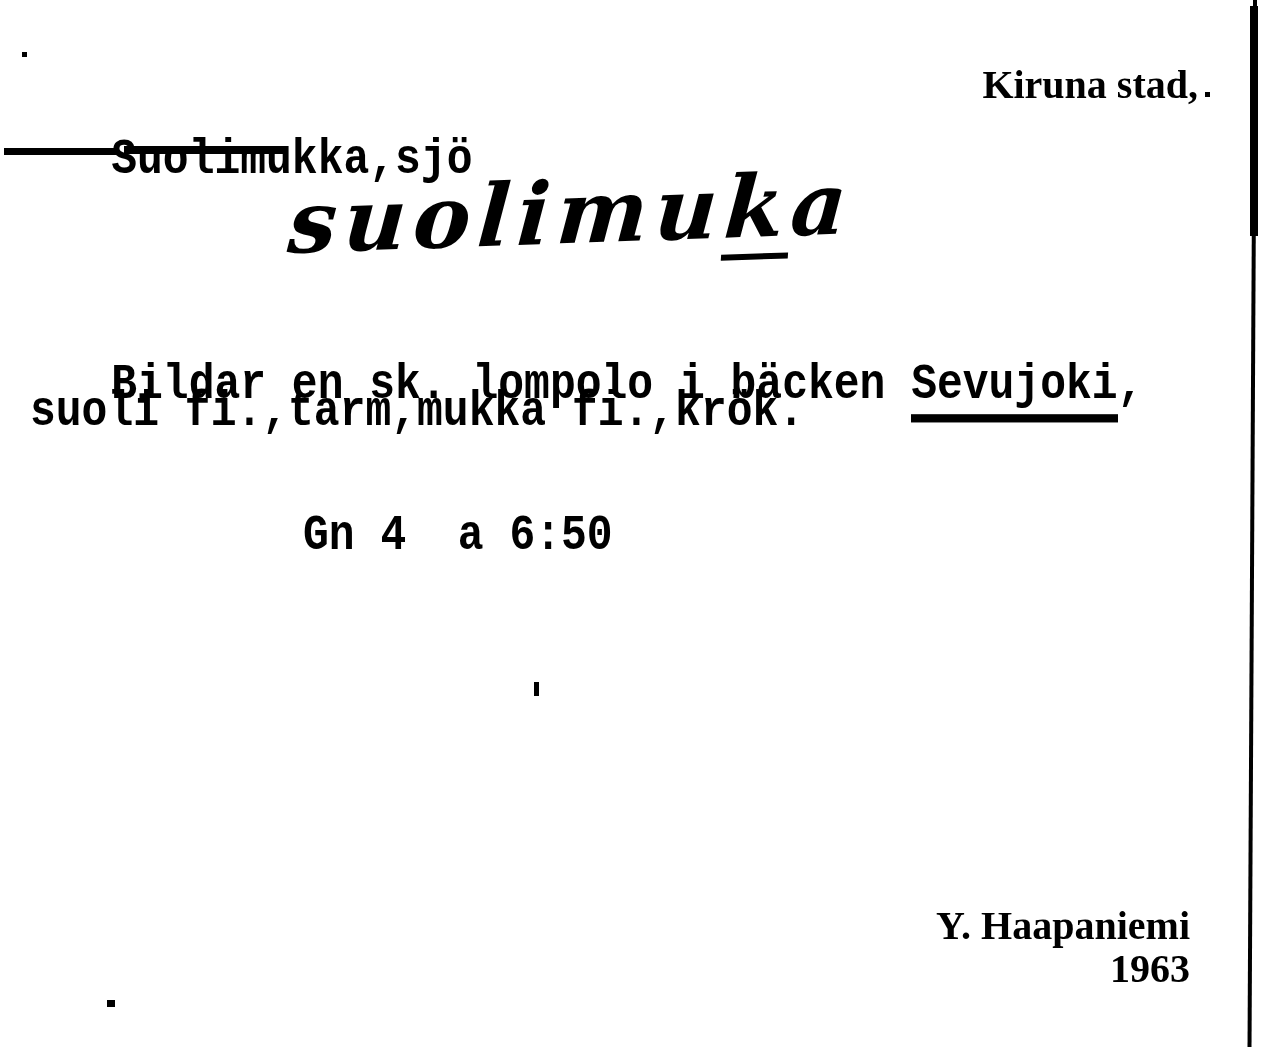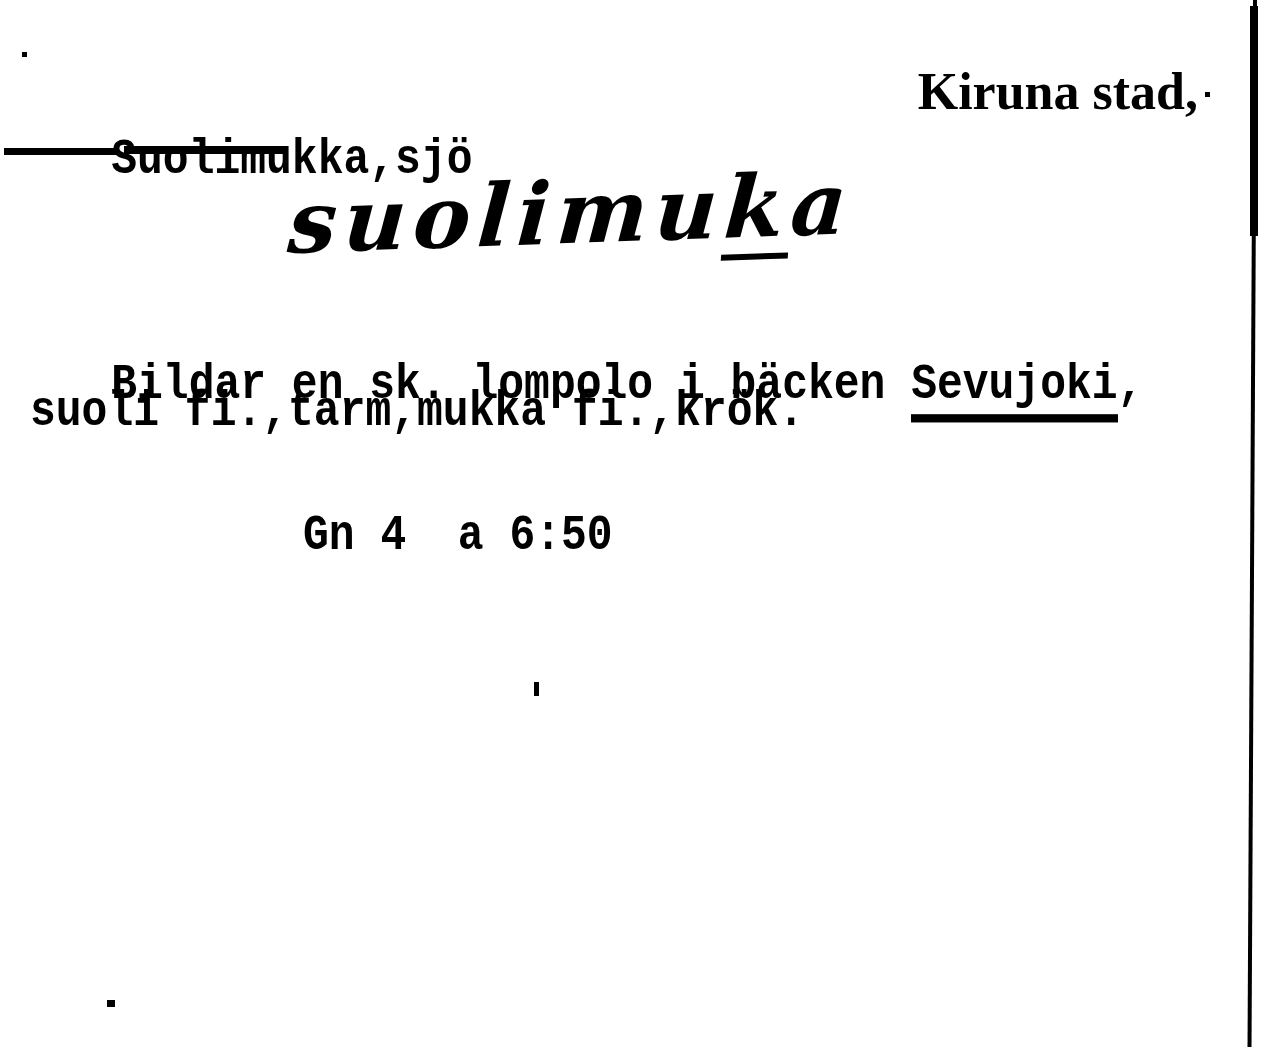--- a/index.html
+++ b/index.html
@@ -28,21 +28,21 @@
     letter-spacing: 0px;
     transform: scaleY(1.18);
     transform-origin: top left;
   }
 
   
   .printed {
     position: absolute;
     font-family: "Liberation Serif", serif;
     font-weight: bold;
-    font-size: 52px;
+    font-size: 40px;
     line-height: 1.07;
     color: #000;
     letter-spacing: 0px;
     text-align: right;
     white-space: nowrap;
   }
 
   
   .handwritten {
     position: absolute;
@@ -118,17 +118,21 @@
   </div>
 
   <div class="typed" style="top:386px; left:30px;">suoli fi.,tarm,mukka fi.,krök.</div>
 
   <div class="typed" style="top:510px; left:303px;">Gn 4  a 6:50</div>
 
   <div class="bar" style="top:52px; left:22px; width:5px; height:5px;"></div>
   <div class="bar" style="top:682px; left:534px; width:5px; height:14px;"></div>
   <div class="bar" style="top:1000px; left:107px; width:8px; height:7px;"></div>
 
+  <div class="printed" style="top:905px; right:76px;">
+    <div>Y. Haapaniemi</div>
+    <div>1963</div>
+  </div>
 
   <div class="right-edge-line"></div>
   <div class="right-edge-thick"></div>
 
 </div>
 
 </body></html>

